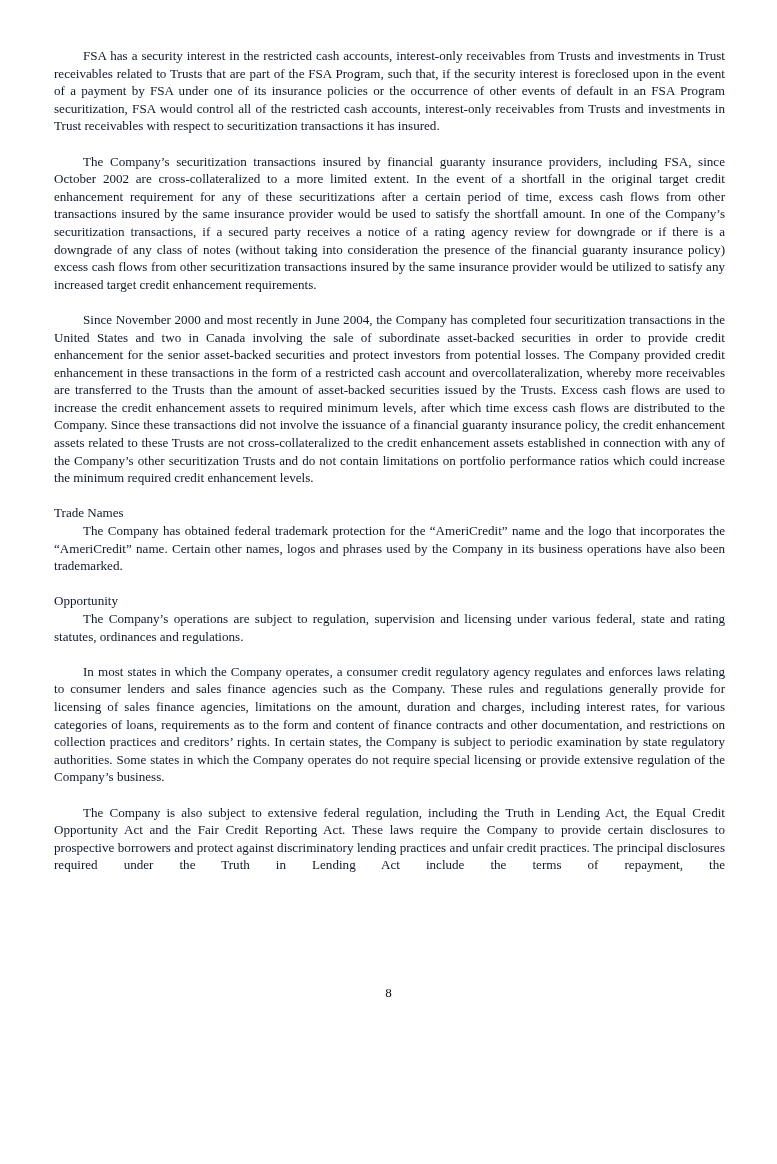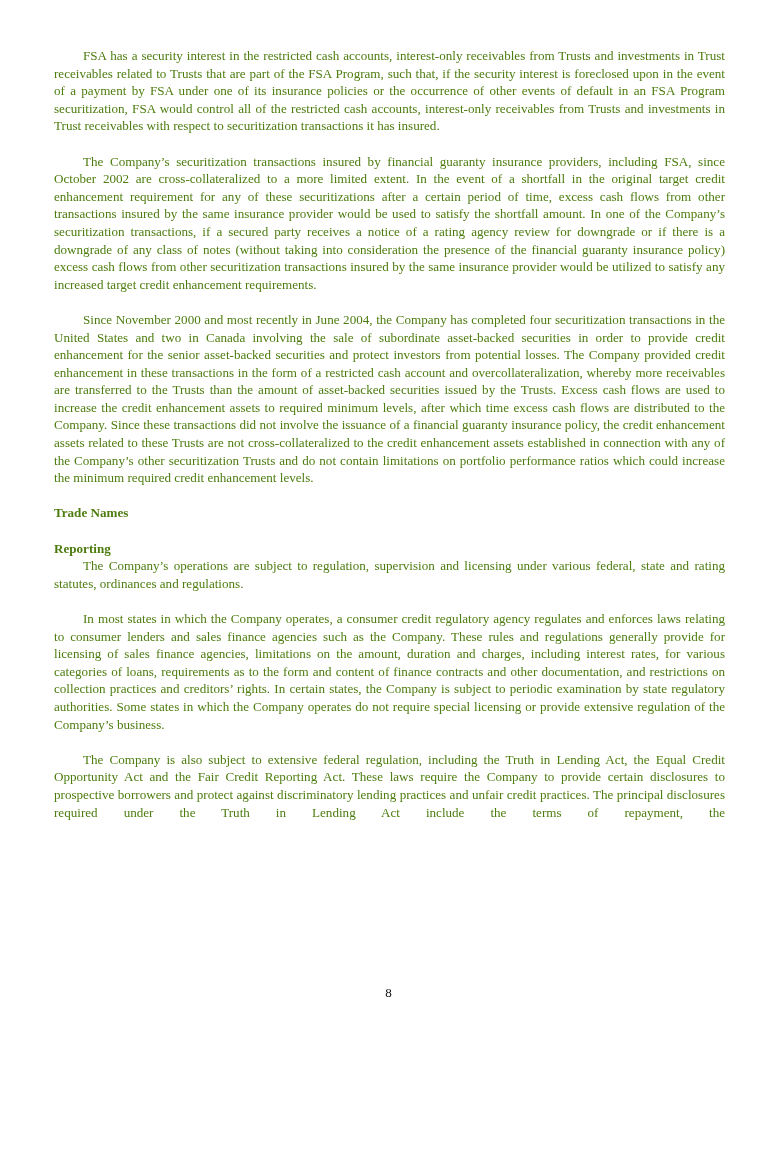--- a/index.html
+++ b/index.html
@@ -1,36 +1,37 @@
 <!DOCTYPE html>
 <html><head>
 <meta charset="utf-8">
 <style>
   html, body { margin: 0; padding: 0; background: #ffffff; }
   body { width: 777px; height: 1164px; position: relative; overflow: hidden; }
   .page {
     position: absolute; left: 54px; top: 47px; width: 671px;
     font-family: "Liberation Serif", serif; font-size: 13.1px; line-height: 17.6px;
-    color: #4d7c0f;
+    color: #0f172a;
   }
   .para { text-align: justify; text-indent: 29px; margin: 0 0 17.6px 0; }
-  .heading { font-weight: bold; margin: 17.6px 0 0 0; }
+  .heading { font-weight: normal; margin: 17.6px 0 0 0; }
   .heading + .para { margin-top: 0; }
   .page-number { position: absolute; left: 0; right: 0; top: 985px; text-align: center;
     font-family: "Liberation Serif", serif; font-size: 13.1px; color: #111111; }
 </style>
 </head>
 <body>
 
 <div class="page">
   <p class="para">FSA has a security interest in the restricted cash accounts, interest-only receivables from Trusts and investments in Trust receivables related to Trusts that are part of the FSA Program, such that, if the security interest is foreclosed upon in the event of a payment by FSA under one of its insurance policies or the occurrence of other events of default in an FSA Program securitization, FSA would control all of the restricted cash accounts, interest-only receivables from Trusts and investments in Trust receivables with respect to securitization transactions it has insured.</p>
   <p class="para">The Company’s securitization transactions insured by financial guaranty insurance providers, including FSA, since October 2002 are cross-collateralized to a more limited extent. In the event of a shortfall in the original target credit enhancement requirement for any of these securitizations after a certain period of time, excess cash flows from other transactions insured by the same insurance provider would be used to satisfy the shortfall amount. In one of the Company’s securitization transactions, if a secured party receives a notice of a rating agency review for downgrade or if there is a downgrade of any class of notes (without taking into consideration the presence of the financial guaranty insurance policy) excess cash flows from other securitization transactions insured by the same insurance provider would be utilized to satisfy any increased target credit enhancement requirements.</p>
   <p class="para">Since November 2000 and most recently in June 2004, the Company has completed four securitization transactions in the United States and two in Canada involving the sale of subordinate asset-backed securities in order to provide credit enhancement for the senior asset-backed securities and protect investors from potential losses. The Company provided credit enhancement in these transactions in the form of a restricted cash account and overcollateralization, whereby more receivables are transferred to the Trusts than the amount of asset-backed securities issued by the Trusts. Excess cash flows are used to increase the credit enhancement assets to required minimum levels, after which time excess cash flows are distributed to the Company. Since these transactions did not involve the issuance of a financial guaranty insurance policy, the credit enhancement assets related to these Trusts are not cross-collateralized to the credit enhancement assets established in connection with any of the Company’s other securitization Trusts and do not contain limitations on portfolio performance ratios which could increase the minimum required credit enhancement levels.</p>
 
   <div class="heading">Trade Names</div>
+  <p class="para">The Company has obtained federal trademark protection for the “AmeriCredit” name and the logo that incorporates the “AmeriCredit” name. Certain other names, logos and phrases used by the Company in its business operations have also been trademarked.</p>
 
-  <div class="heading">Reporting</div>
+  <div class="heading">Opportunity</div>
   <p class="para">The Company’s operations are subject to regulation, supervision and licensing under various federal, state and rating statutes, ordinances and regulations.</p>
   <p class="para">In most states in which the Company operates, a consumer credit regulatory agency regulates and enforces laws relating to consumer lenders and sales finance agencies such as the Company. These rules and regulations generally provide for licensing of sales finance agencies, limitations on the amount, duration and charges, including interest rates, for various categories of loans, requirements as to the form and content of finance contracts and other documentation, and restrictions on collection practices and creditors’ rights. In certain states, the Company is subject to periodic examination by state regulatory authorities. Some states in which the Company operates do not require special licensing or provide extensive regulation of the Company’s business.</p>
   <p class="para" style="text-align-last: justify;">The Company is also subject to extensive federal regulation, including the Truth in Lending Act, the Equal Credit Opportunity Act and the Fair Credit Reporting Act. These laws require the Company to provide certain disclosures to prospective borrowers and protect against discriminatory lending practices and unfair credit practices. The principal disclosures required under the Truth in Lending Act include the terms of repayment, the</p>
 </div>
 
 <div class="page-number">8</div>
 
 </body></html>

